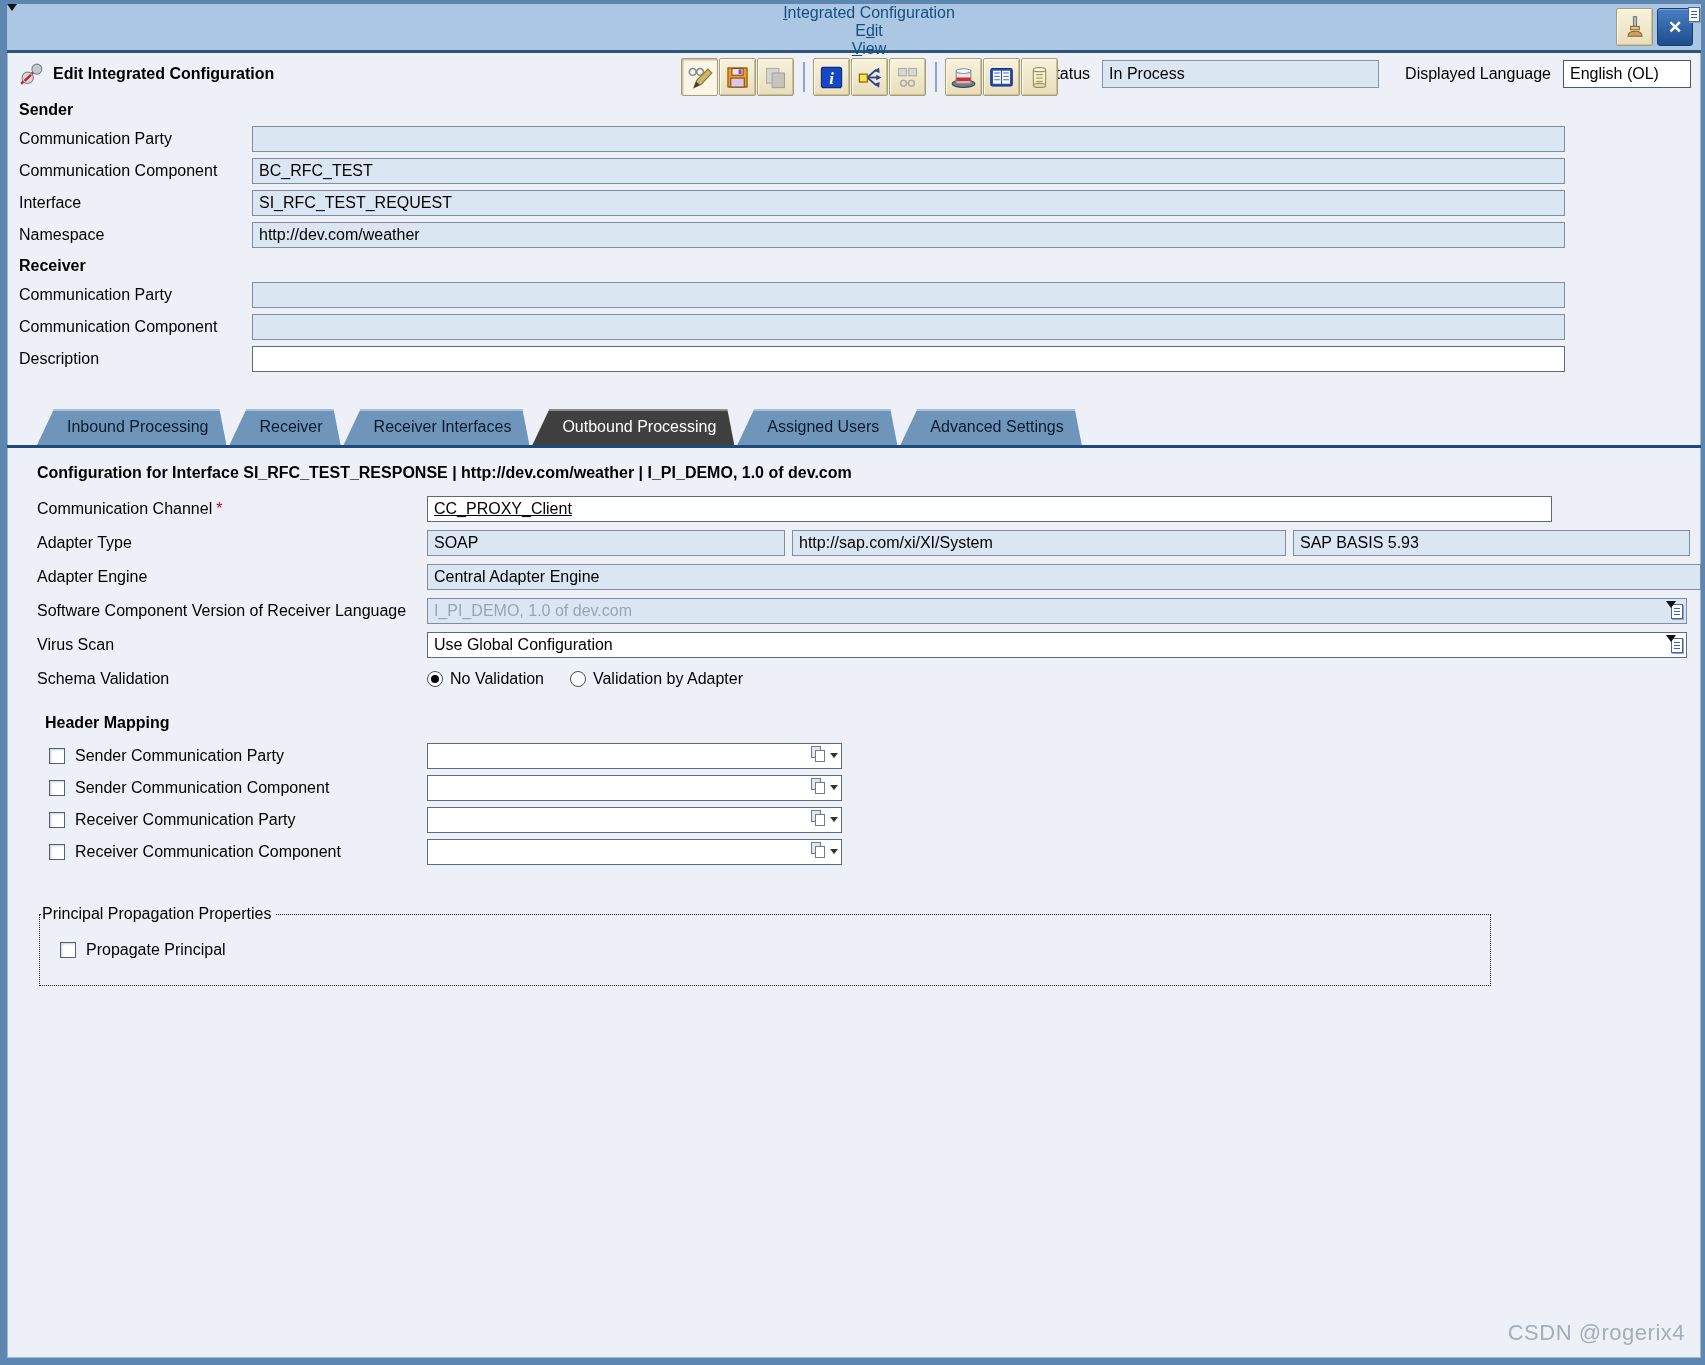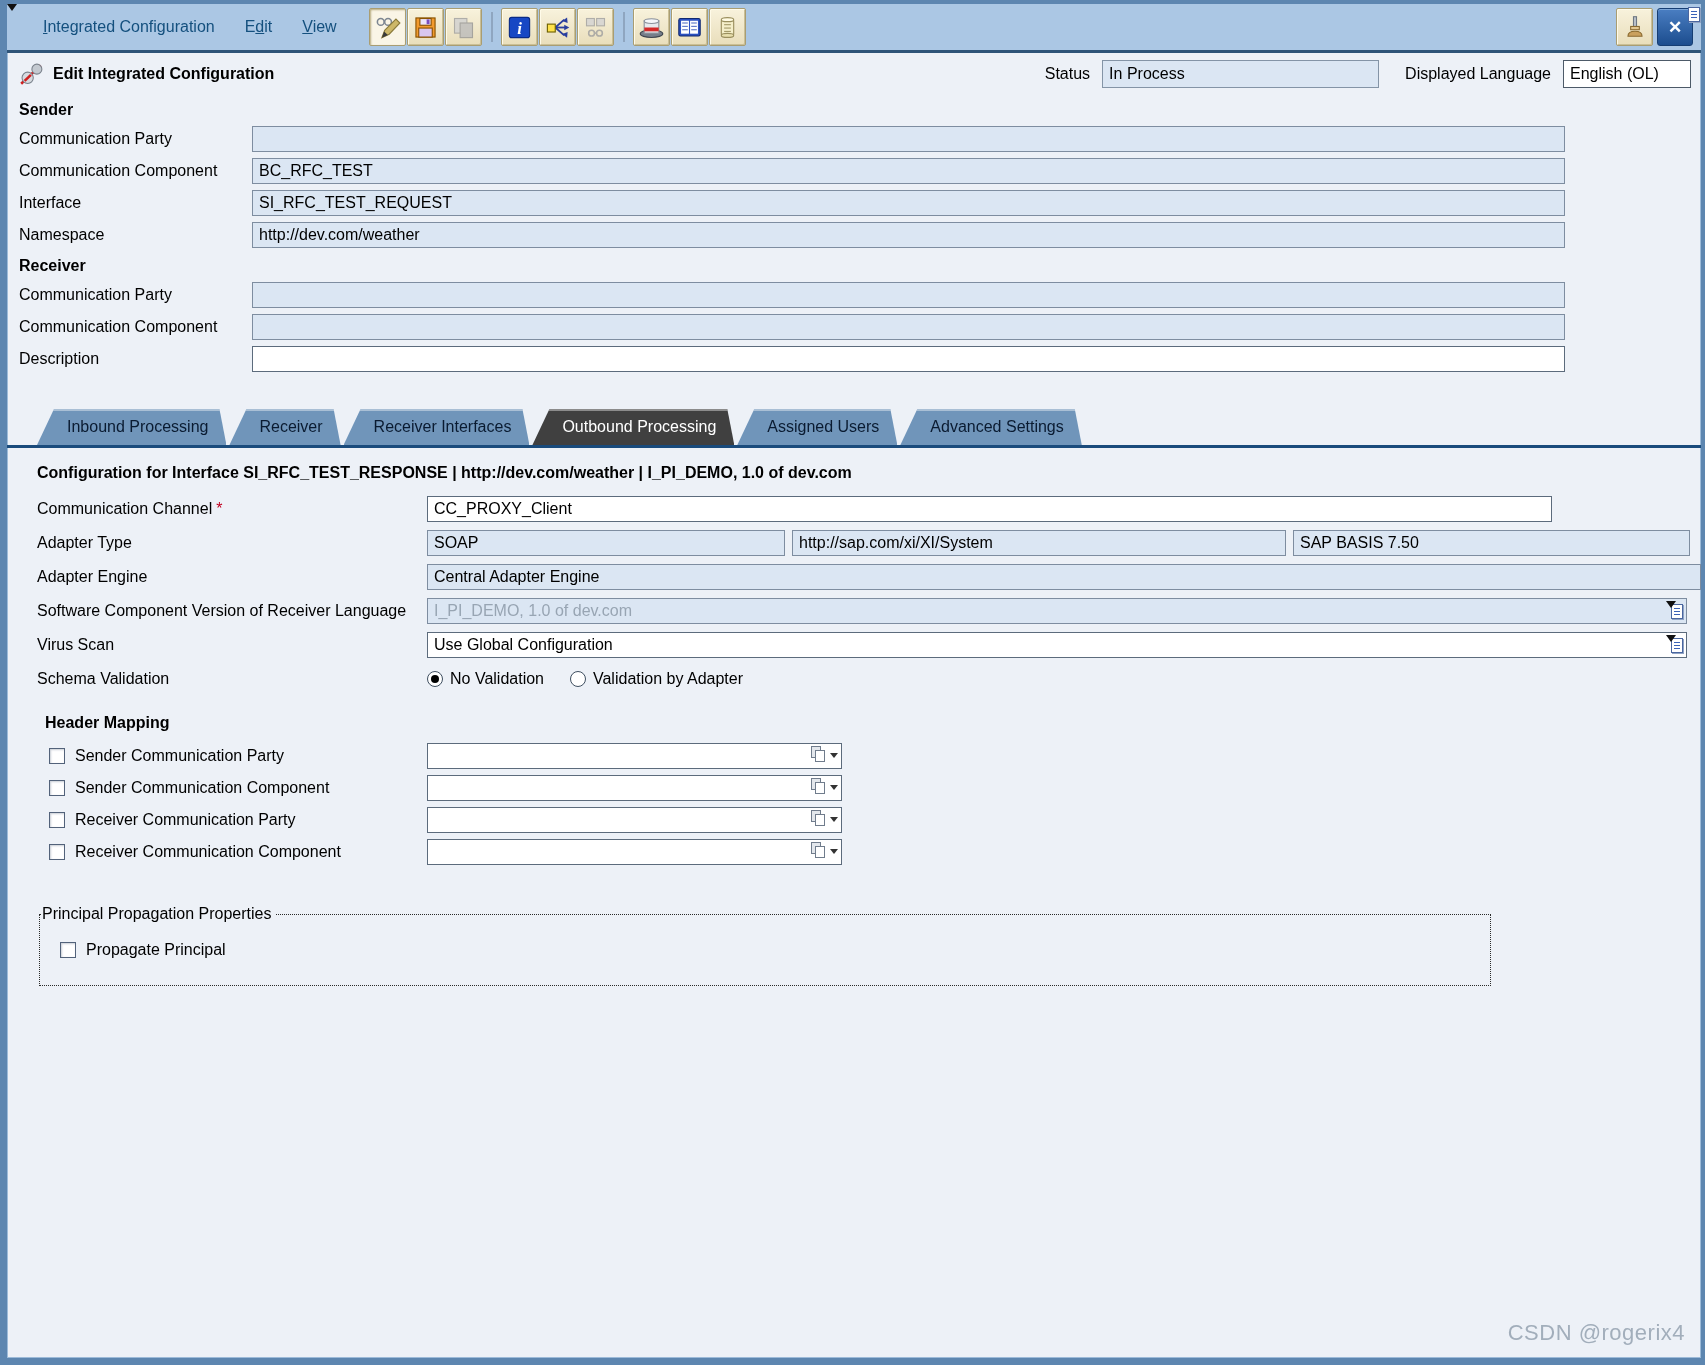--- a/index.html
+++ b/index.html
@@ -12,21 +12,21 @@
   .window {
     position:absolute; inset:0;
     border:solid #5d86b0; border-width:4px 4px 7px 7px;
     box-shadow: inset 0 0 0 1px #9dbbd9;
     background:#edf1f7; overflow:hidden;
   }
 
   
   .menubar {
     height:46px; background:#abc7e4;
-    display:flex; align-items:center; padding:0 6px; position:relative;
+    display:flex; align-items:center; padding:0 6px; position:relative;flex-direction:column;
   }
   .menu-item { color:#14507e; margin-left:30px; cursor:default; white-space:nowrap; }
   .menu-item .mn { text-decoration:underline; }
   .toolbar { display:flex; align-items:center; margin-left:32px; }
   .tbtn {
     width:37px; height:38px; margin-right:1px;
     background:linear-gradient(#f8f2dc,#e9debb);
     border:1px solid #a99d72; border-radius:2px;
     box-shadow: inset 1px 1px 0 #fffbe9, inset -1px -1px 0 #cabf96;
     display:flex; align-items:center; justify-content:center;
@@ -60,21 +60,21 @@
 
   
   .sect { font-weight:bold; padding:6px 0 4px 12px; }
   .frow { display:flex; align-items:center; height:32px; padding-left:12px; }
   .flabel { width:233px; flex:none; }
   .field {
     height:26px; border:1px solid #7e8da0; background:#dbe6f3;
     display:flex; align-items:center; padding:0 6px; position:relative;
   }
   .field.white { background:#fff; border-color:#5c6b7c; }
-  input.field { font-family:"Liberation Sans",sans-serif; font-size:16px; color:#000; outline:none; }
+  input.field { font-family:"Liberation Sans",sans-serif; font-size:16px; color:#000; outline:none;text-decoration:underline; }
   .w-top { width:1313px; }
   .dis-text { color:#98a5b3; }
 
   
   .tabstrip { display:flex; margin:34px 0 0 30px; height:36px; }
   .tab {
     background:#7095ba; color:#0a1b31; padding:0 18px 0 30px; margin-right:3px;
     display:flex; align-items:center; height:36px; white-space:nowrap;
     clip-path:polygon(17px 0, calc(100% - 7px) 0, 100% 100%, 0 100%);
     box-shadow: inset 0 2px 0 rgba(255,255,255,.4);
@@ -366,21 +366,21 @@
 
   <div class="crow">
     <span class="clabel">Adapter Type</span>
     <div class="field w-at1">
         <span>SOAP</span>
       </div>
     <div class="field w-at2">
         <span>http://sap.com/xi/XI/System</span>
       </div>
     <div class="field w-at3">
-        <span>SAP BASIS 7.50</span>
+        <span>SAP BASIS 5.93</span>
       </div>
   </div>
 
   <div class="crow">
     <span class="clabel">Adapter Engine</span>
     <div class="field w-full">
         <span>Central Adapter Engine</span>
       </div>
   </div>
 

